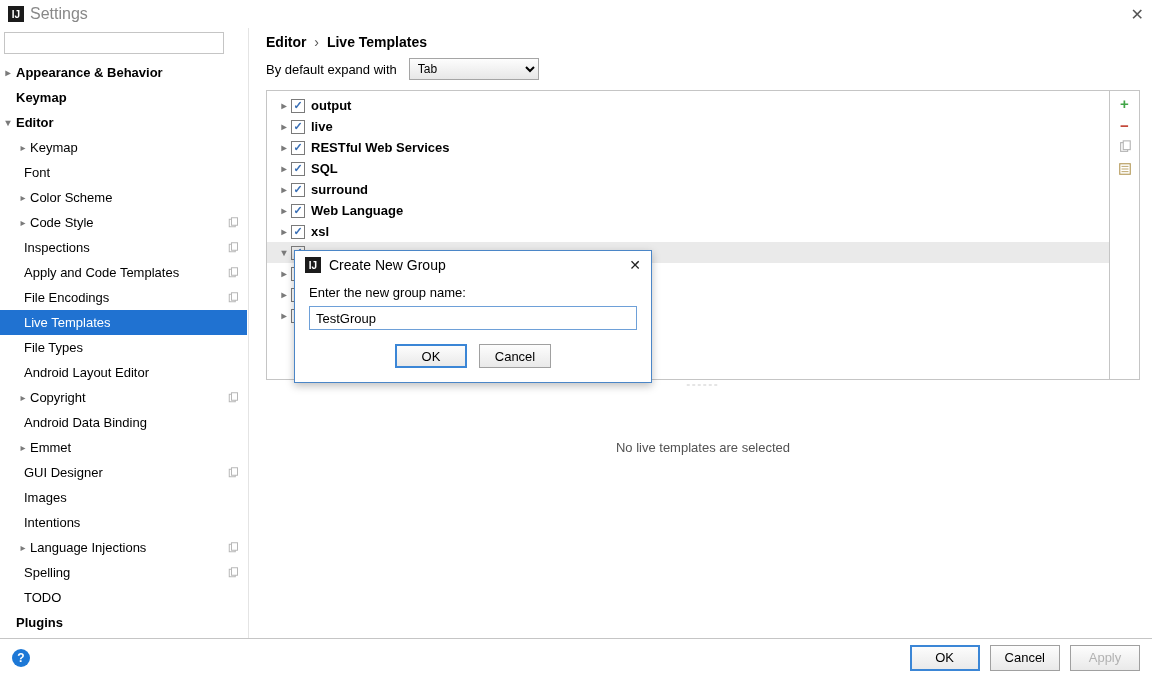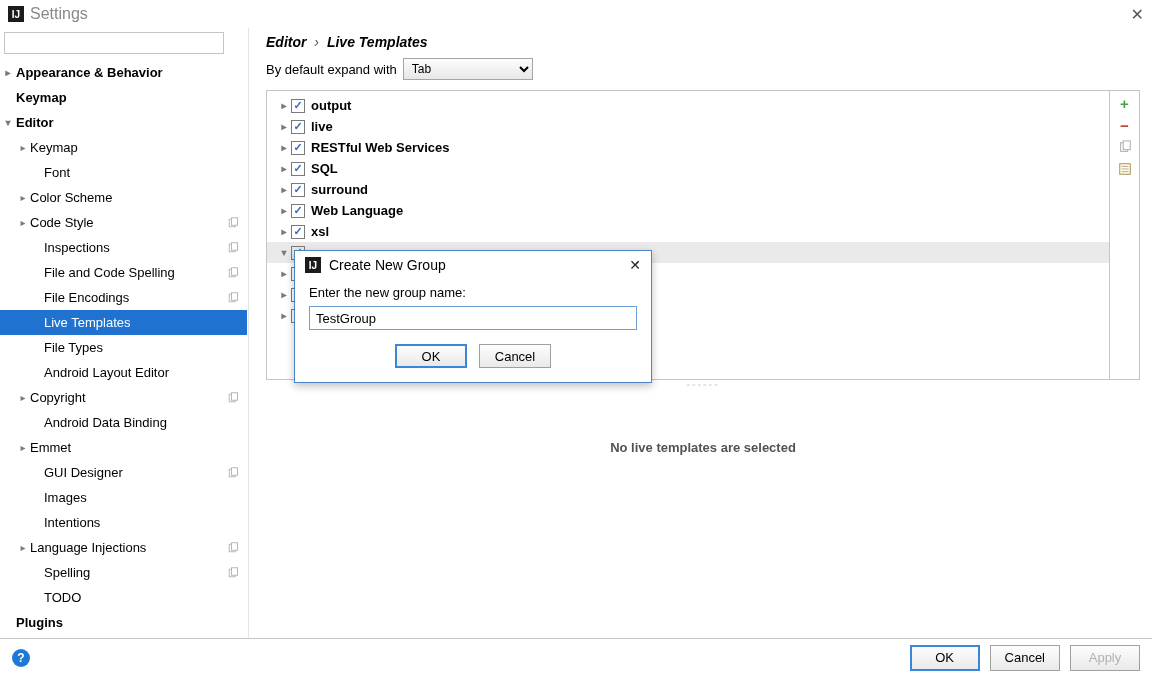--- a/index.html
+++ b/index.html
@@ -34,45 +34,45 @@
 
   .node{display:flex;align-items:center;height:25px;padding-right:8px;cursor:default;position:relative;}
   .node .caret{width:12px;display:inline-flex;justify-content:center;color:#7a7a7a;font-size:10px;}
   .node .caret.none{visibility:hidden;}
   .node .lbl{flex:0 1 auto;white-space:nowrap;overflow:hidden;text-overflow:ellipsis;}
   .node .copy{position:absolute;right:8px;color:#b6b6b6;}
   .node.top{font-weight:bold;padding-left:16px;}
   .node.top .caret{margin-left:-16px;width:16px;}
   .node.lvl1{padding-left:30px;}
   .node.lvl1 .caret{margin-left:-14px;width:14px;}
-  .node.lvl2{padding-left:44px;}
+  .node.lvl2{padding-left:24px;}
   .node.lvl2 .caret{margin-left:-14px;width:14px;}
   .node.selected{background:var(--sel-blue);color:#fff;}
   .node.selected .caret,.node.selected .copy{color:#fff;}
 
   
   .content{flex:1;display:flex;flex-direction:column;position:relative;}
-  .breadcrumb{padding:6px 12px 2px 12px;font-weight:bold;font-size:14px;font-style:italic;}
+  .breadcrumb{padding:6px 12px 2px 12px;font-weight:bold;font-size:14px;}
   .breadcrumb .sep{font-weight:normal;color:#555;margin:0 4px;}
-  .expand-row{padding:6px 12px 10px 12px;display:flex;align-items:center;gap:6px;font-size:13px;}
+  .expand-row{padding:6px 12px 10px 12px;display:flex;align-items:center;gap:12px;font-size:13px;}
   .expand-row select{width:130px;height:22px;border:1px solid #a5a5a5;background:linear-gradient(#fdfdfd,#e7e7e7);font-size:12px;padding:0 4px;}
 
   .templates-panel{margin:0 12px;border:1px solid var(--border-gray);display:flex;height:290px;}
   .tmpl-list{flex:1;overflow:auto;padding:4px 0;}
   .tmpl-row{display:flex;align-items:center;height:21px;padding-left:10px;font-weight:bold;font-size:13px;}
   .tmpl-row .caret{width:14px;font-size:10px;color:#7a7a7a;display:inline-flex;justify-content:center;}
   .tmpl-row .chk{width:14px;height:14px;border:1px solid #7a7a7a;margin-right:6px;display:inline-flex;align-items:center;justify-content:center;}
   .tmpl-row .chk.checked::after{content:"✓";font-size:11px;color:#3a6fb5;}
   .tmpl-row.expanded-row{background:#eaeaea;}
   .tmpl-side{width:30px;border-left:1px solid var(--border-gray);display:flex;flex-direction:column;align-items:center;padding-top:4px;gap:6px;}
   .tmpl-side .ic{width:16px;height:16px;display:flex;align-items:center;justify-content:center;font-size:15px;font-weight:bold;cursor:default;}
 
   .drag-sep{height:10px;display:flex;align-items:center;justify-content:center;color:#cfcfcf;font-size:6px;letter-spacing:2px;}
 
-  .empty-msg{text-align:center;padding:50px 0;color:#535353;font-weight:bold;}
+  .empty-msg{text-align:center;padding:50px 0;color:#535353;}
 
   
   .footer{position:absolute;left:0;right:0;bottom:0;height:38px;border-top:1px solid var(--border-gray);display:flex;align-items:center;padding:0 12px;gap:10px;}
   .footer .help{width:18px;height:18px;border-radius:50%;background:#1d78d6;color:#fff;display:flex;align-items:center;justify-content:center;font-weight:bold;font-size:12px;}
   .footer .spacer{flex:1;}
   .footer button{height:26px;min-width:70px;padding:0 14px;border:1px solid #a0a0a0;background:linear-gradient(#fdfdfd,#e9e9e9);font-size:13px;cursor:default;}
   .footer button.primary{border:1px solid #3b86d6;box-shadow:0 0 0 1px #3b86d6 inset;}
   .footer button.disabled{color:#b2b2b2;}
 
   
@@ -148,21 +148,21 @@
           <span class="lbl">Inspections</span>
           <span class="copy">
             <svg width="12" height="12" viewBox="0 0 16 16">
               <rect x="3" y="3" width="8" height="10" fill="none" stroke="currentColor" stroke-width="1.3"></rect>
               <rect x="6" y="1" width="8" height="10" fill="#fff" stroke="currentColor" stroke-width="1.3"></rect>
             </svg>
           </span>
         </div>
         <div class="node lvl2">
           <span class="caret none"></span>
-          <span class="lbl">File and Code Spelling</span>
+          <span class="lbl">Apply and Code Templates</span>
           <span class="copy">
             <svg width="12" height="12" viewBox="0 0 16 16">
               <rect x="3" y="3" width="8" height="10" fill="none" stroke="currentColor" stroke-width="1.3"></rect>
               <rect x="6" y="1" width="8" height="10" fill="#fff" stroke="currentColor" stroke-width="1.3"></rect>
             </svg>
           </span>
         </div>
         <div class="node lvl2">
           <span class="caret none"></span>
           <span class="lbl">File Encodings</span>

